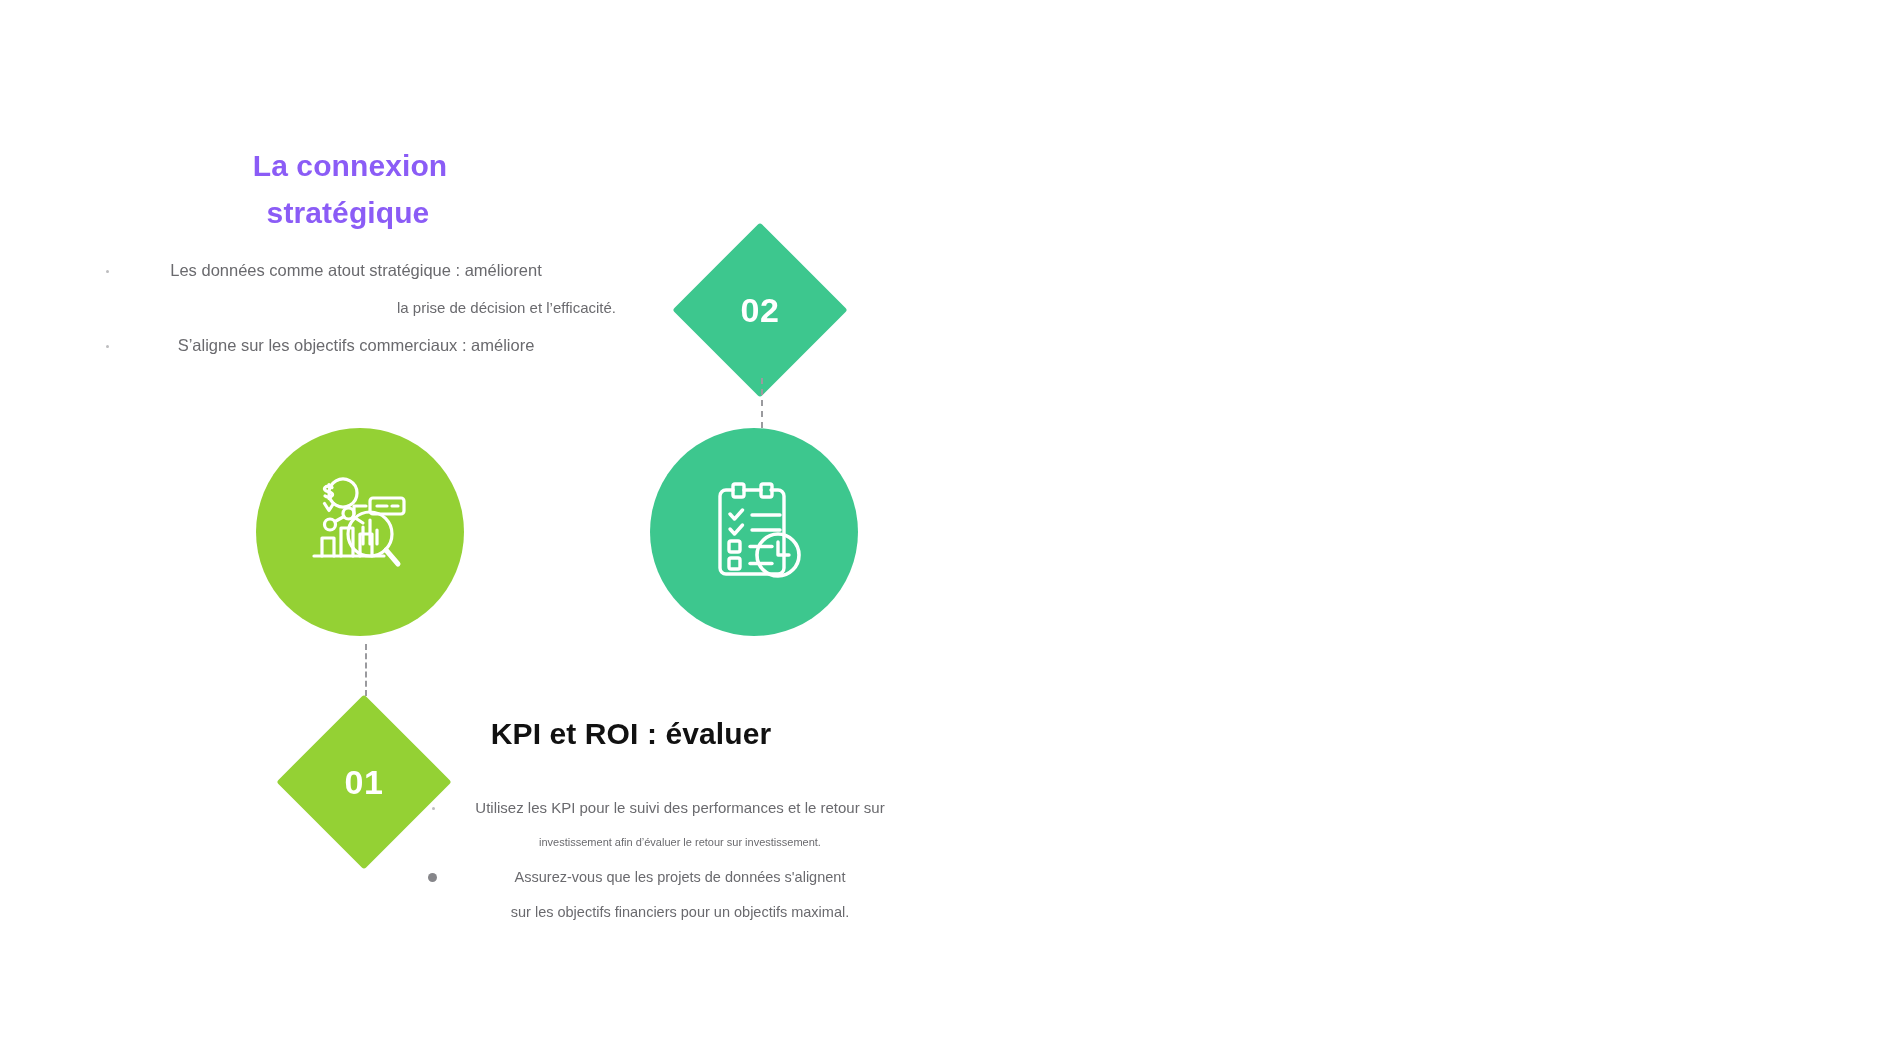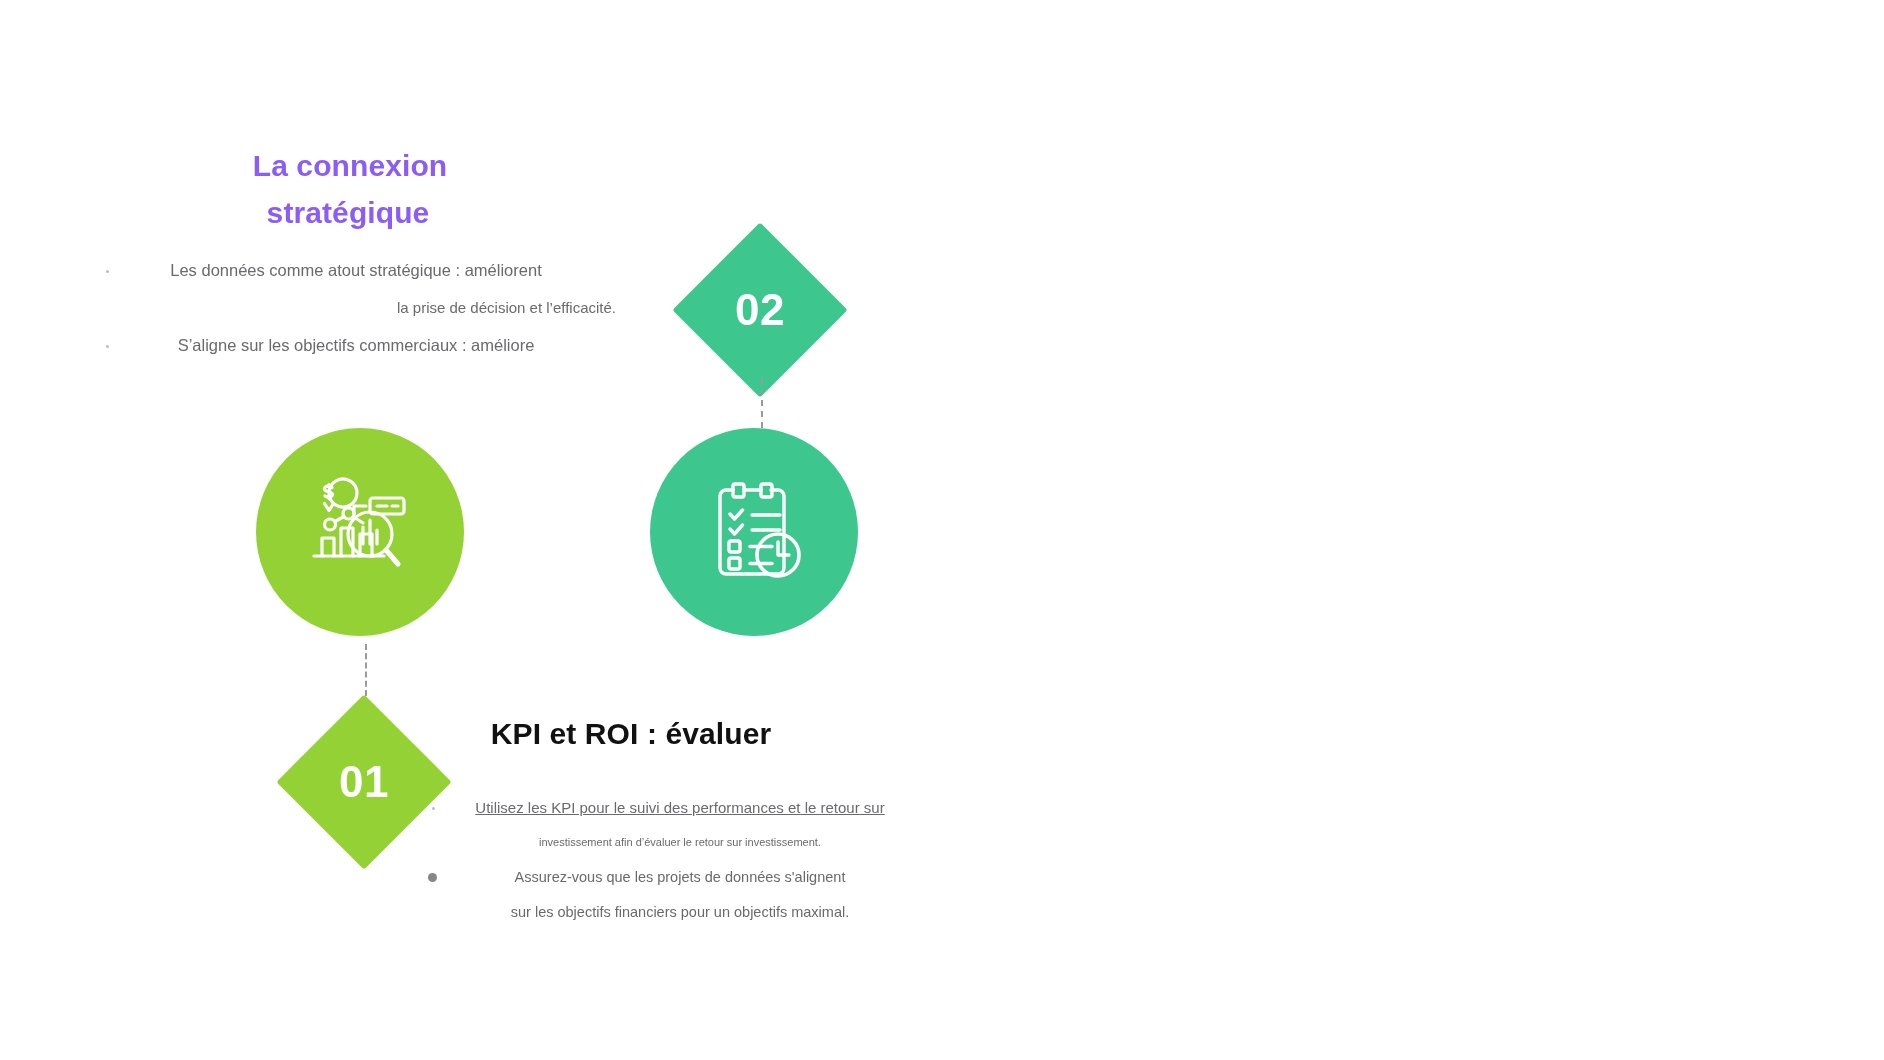--- a/index.html
+++ b/index.html
@@ -76,21 +76,21 @@
   #body-strategic { left: 96px; top: 252px; width: 520px; }
   #body-strategic .l1 { font-size: 16.5px; line-height: 37px; }
   #body-strategic .l2 { font-size: 15px;   line-height: 38px; text-align: right; }
   #body-strategic .l3 { font-size: 16.5px; line-height: 37px; }
   #body-strategic .l4 { font-size: 18.5px; line-height: 38px; }
   #body-strategic .l1 .bullet-dot { left: 10px;  top: 18px; }
   #body-strategic .l3 .bullet-dot { left: 10px;  top: 18px; }
 
   
   #body-kpi { left: 420px; top: 790px; width: 520px; }
-  #body-kpi .l1 { font-size: 15px;  line-height: 35px; text-decoration: underline; }
+  #body-kpi .l1 { font-size: 15px;  line-height: 35px; }
   #body-kpi .l2 { font-size: 11px;  line-height: 35px; }
   #body-kpi .l3 { font-size: 14.5px;line-height: 35px; }
   #body-kpi .l4 { font-size: 14.5px;line-height: 35px; }
   #body-kpi .l1 .bullet-dot { left: 12px; top: 17px; }
   #body-kpi .l3 .bullet-dot { left: 8px;  top: 13px; }
 
   
   .circle {
     position: absolute;
     width: 208px;
@@ -116,21 +116,21 @@
     transform: rotate(45deg);
     border-radius: 3px;
   }
   .diamond-label {
     position: absolute;
     inset: 0;
     display: flex;
     align-items: center;
     justify-content: center;
     color: #ffffff;
-    font-size: 44px;
+    font-size: 34px;
     font-weight: 700;
     letter-spacing: 0.5px;
   }
   #diamond-02 { left: 698px; top: 248px; }
   #diamond-01 { left: 302px; top: 720px; }
 
   
   .connector {
     position: absolute;
     width: 0;

